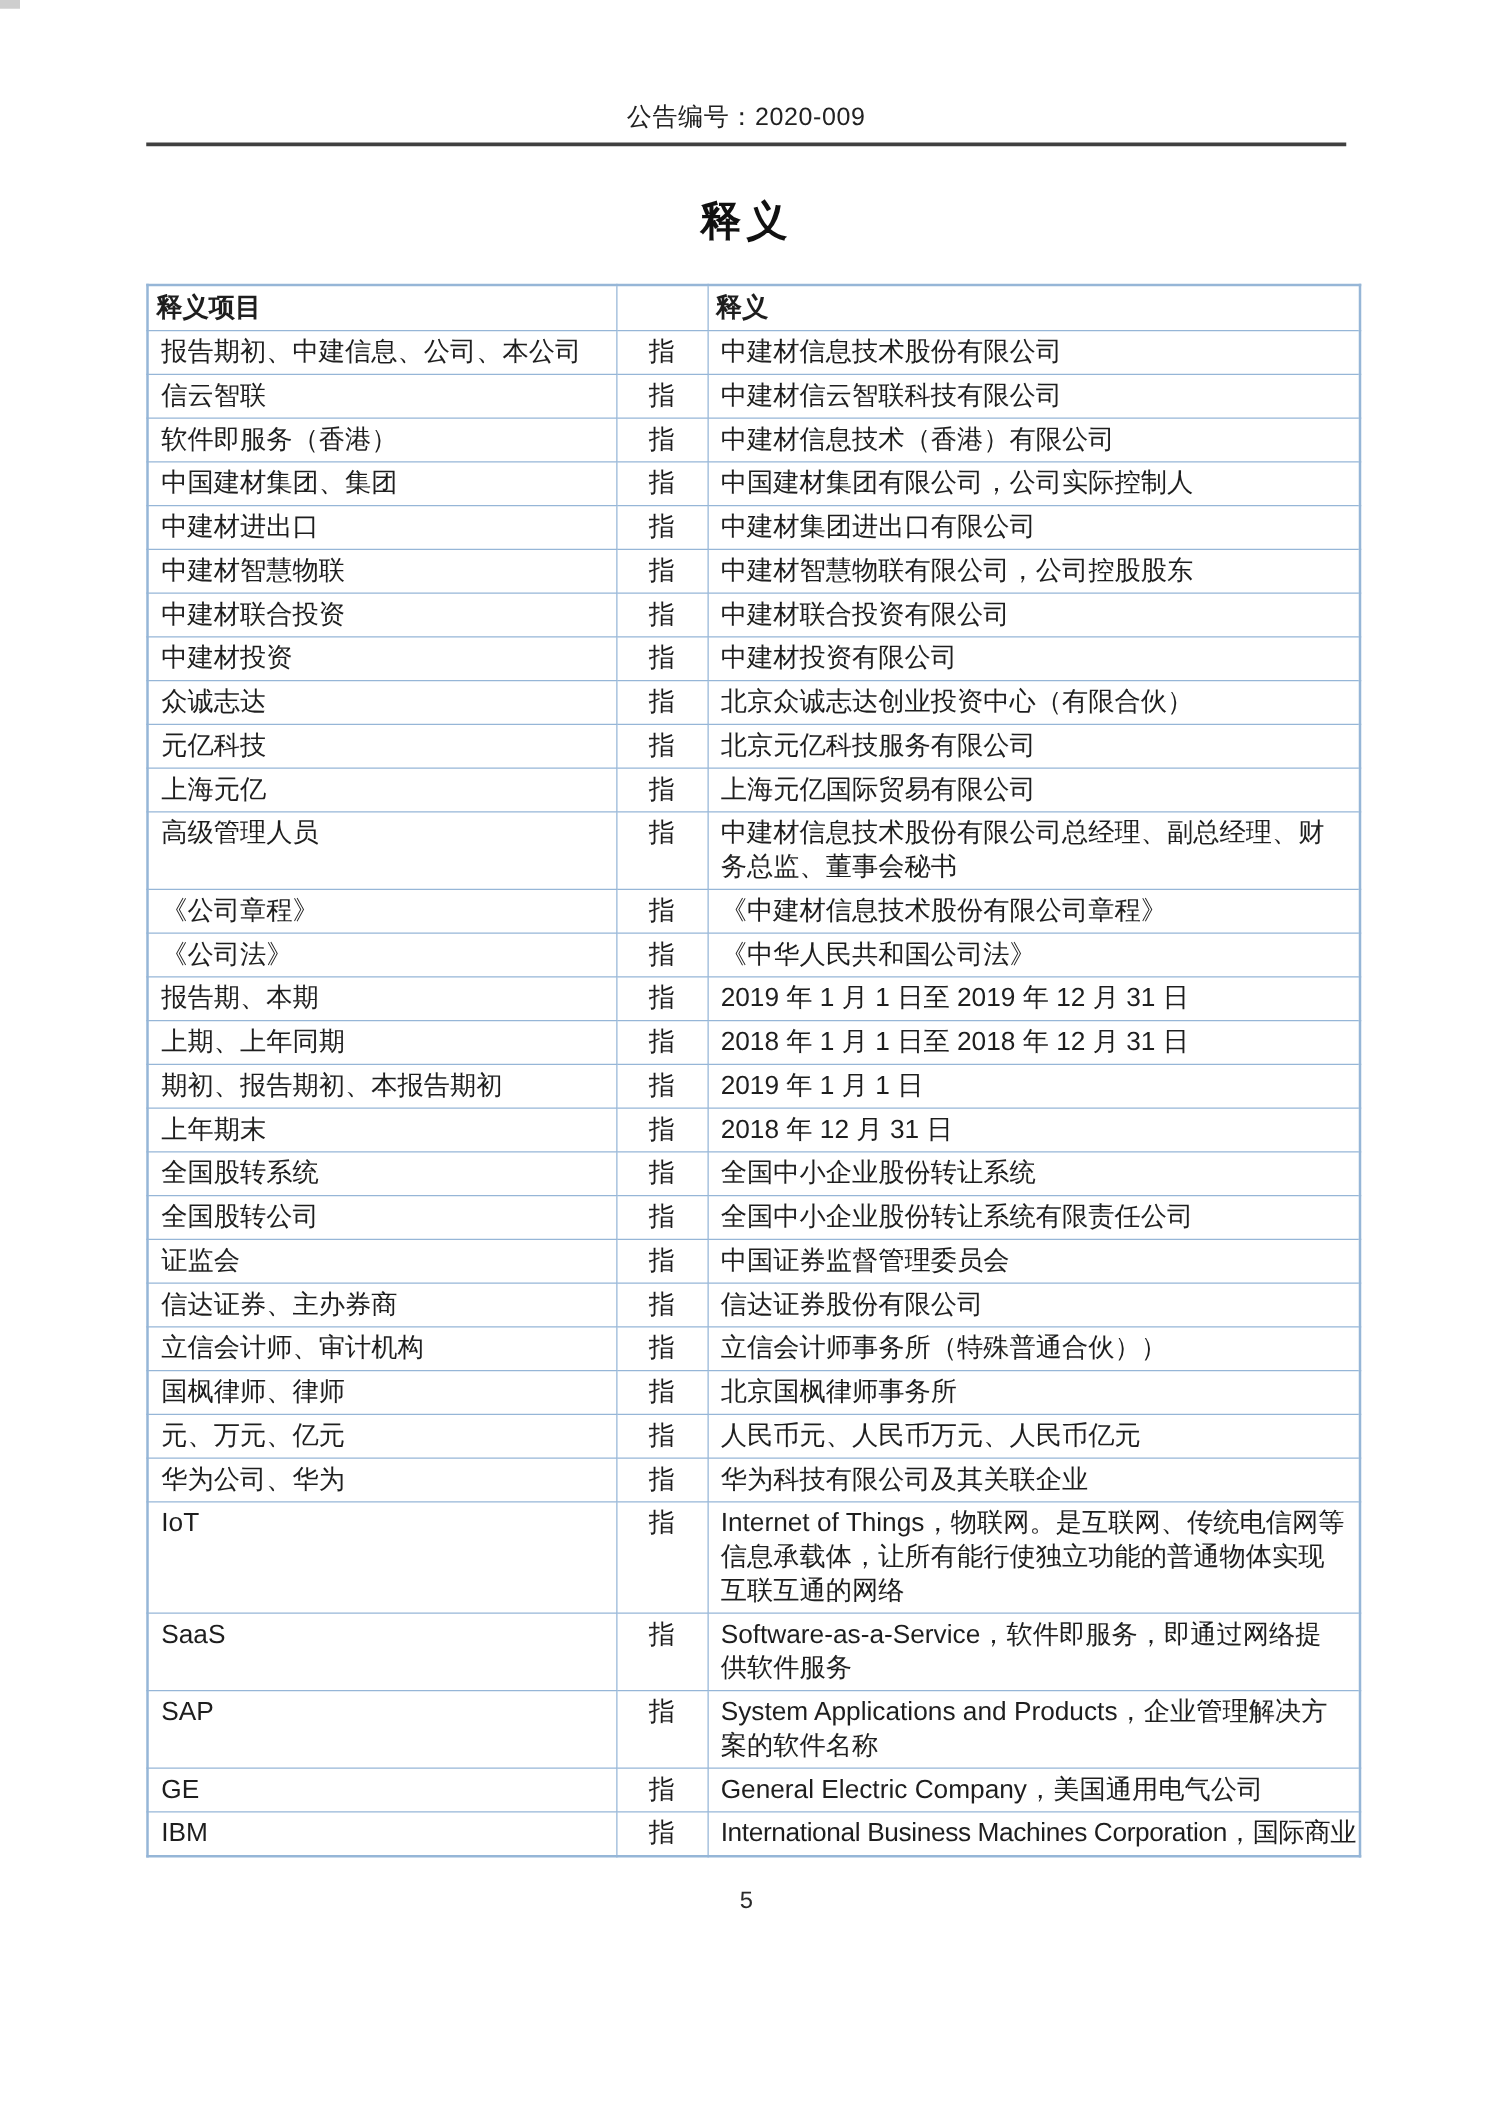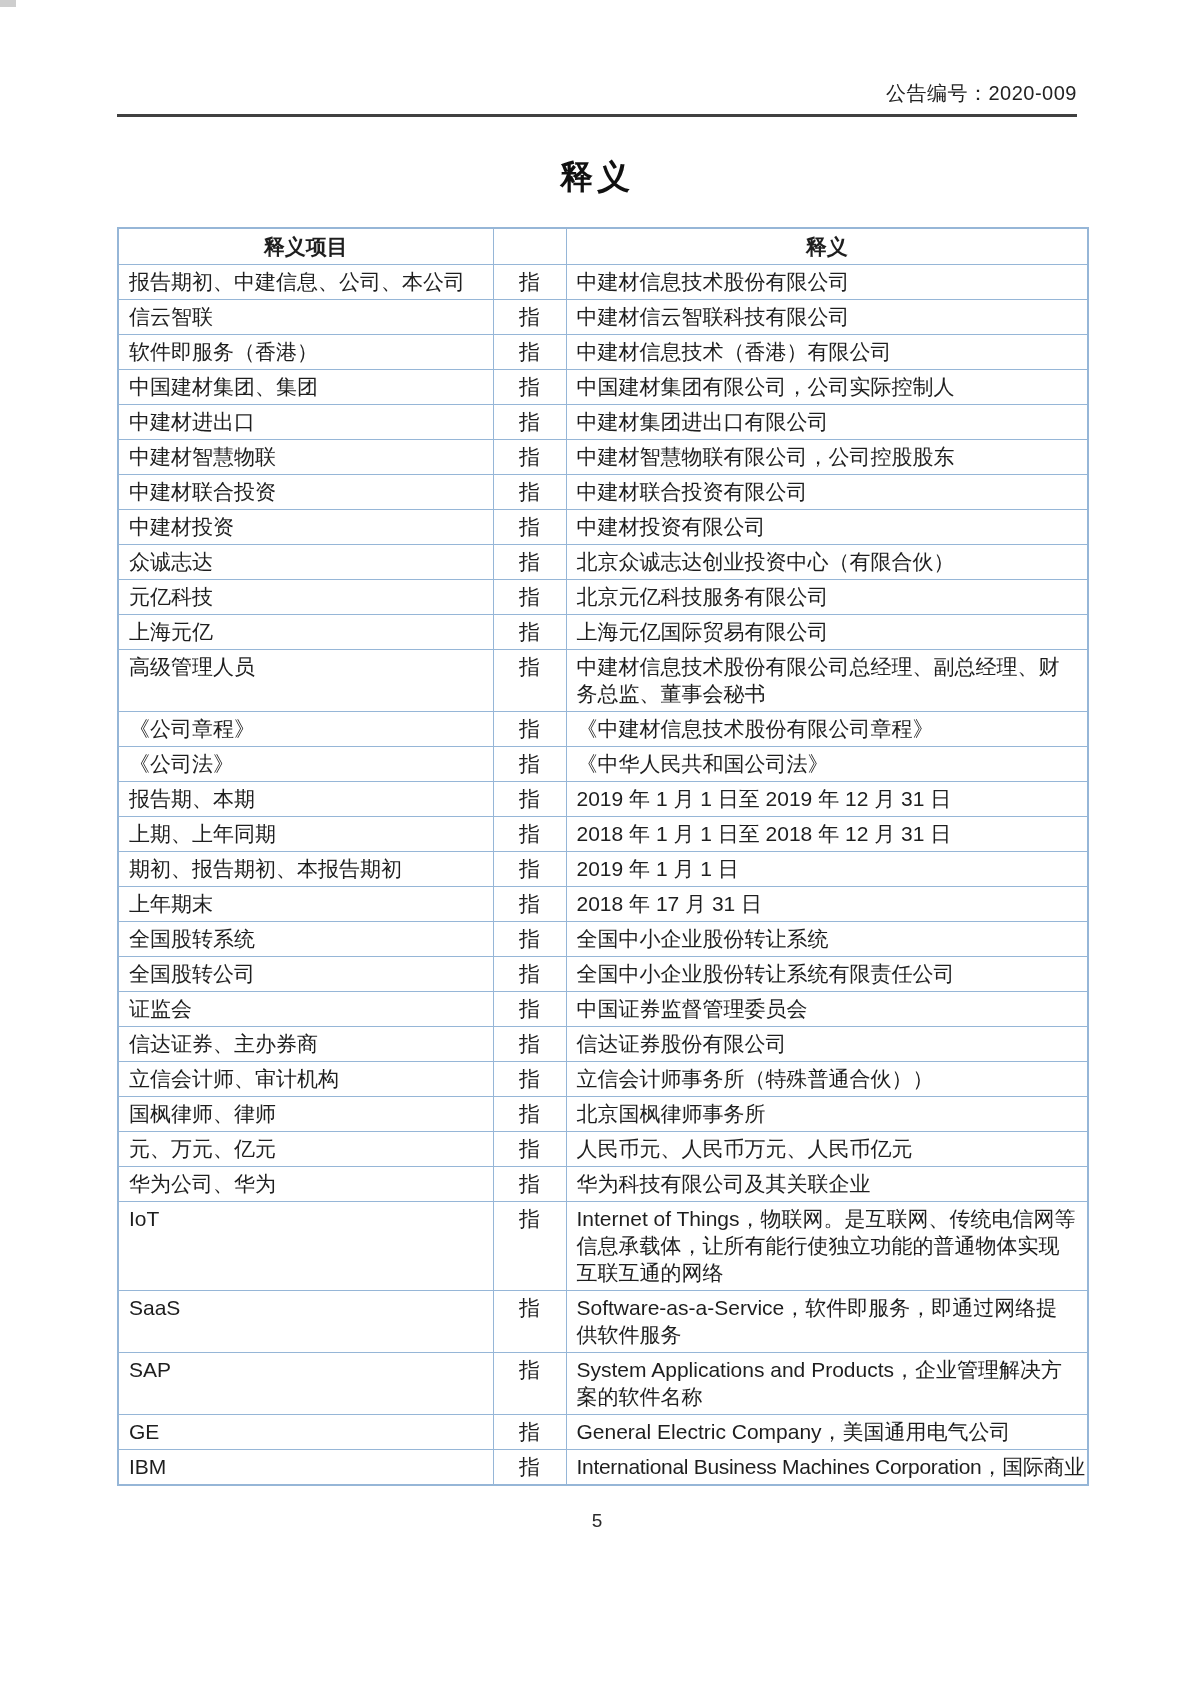--- a/index.html
+++ b/index.html
@@ -15,21 +15,21 @@
     color:var(--text-c);
   }
   .scan-artifact{
     position:absolute;left:0;top:0;width:16px;height:7px;
     background:#b9b9b9;opacity:.7;
   }
   .content{
     position:absolute;left:117px;top:0;width:960px;
   }
   .doc-number{
-    padding-top:80px;text-align:right;
+    padding-top:80px;text-align:center;
     font-size:20px;letter-spacing:.5px;color:#222;
   }
   .header-rule{
     margin-top:7px;height:3px;background:var(--rule-c);border:none;
   }
   .page-title{
     margin:38px 0 0 0;text-align:center;
     font-size:33px;font-weight:bold;letter-spacing:4px;color:#111;
   }
   table.definitions{
@@ -42,21 +42,21 @@
   col.c-def{width:522px;}
   td,th{
     border:1px solid var(--border-c);
     vertical-align:top;
     padding:3px 9px 4px 10px;
     font-weight:normal;
     word-break:break-word;
     overflow-wrap:break-word;
   }
   thead th{
-    text-align:center;font-weight:bold;padding:4px 6px;
+    text-align:left;font-weight:bold;padding:4px 6px;
   }
   td.mid{text-align:center;padding-left:2px;padding-right:2px;}
   tr:last-child td.def{white-space:nowrap;letter-spacing:-0.3px;margin-left:30px;}
   .page-number{
     margin-top:24px;text-align:center;font-size:19px;color:#2a2a2a;
   }
 </style>
 </head>
 <body>
 
@@ -165,21 +165,21 @@
           <td class="def">2018 年 1 月 1 日至 2018 年 12 月 31 日</td>
         </tr>
         <tr>
           <td class="term">期初、报告期初、本报告期初</td>
           <td class="mid">指</td>
           <td class="def">2019 年 1 月 1 日</td>
         </tr>
         <tr>
           <td class="term">上年期末</td>
           <td class="mid">指</td>
-          <td class="def">2018 年 17 月 31 日</td>
+          <td class="def">2018 年 12 月 31 日</td>
         </tr>
         <tr>
           <td class="term">全国股转系统</td>
           <td class="mid">指</td>
           <td class="def">全国中小企业股份转让系统</td>
         </tr>
         <tr>
           <td class="term">全国股转公司</td>
           <td class="mid">指</td>
           <td class="def">全国中小企业股份转让系统有限责任公司</td>

